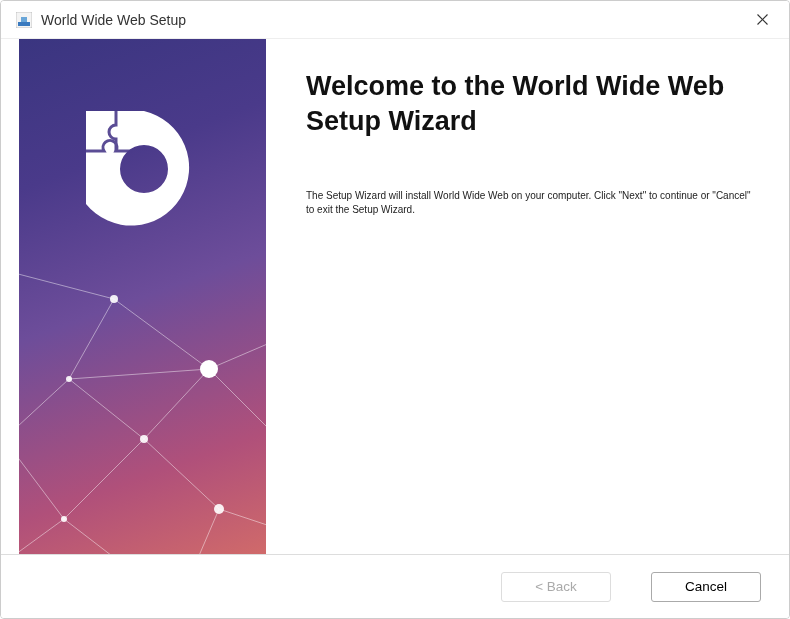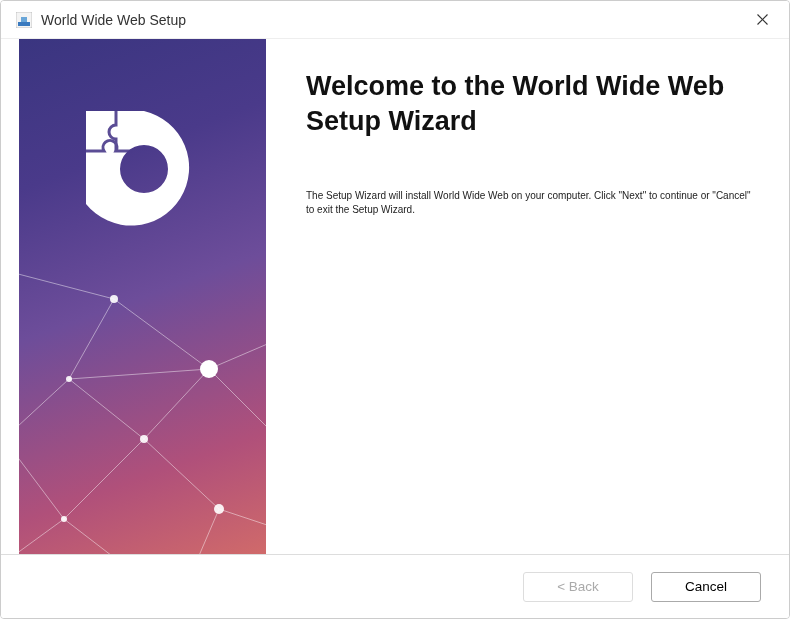--- a/index.html
+++ b/index.html
@@ -90,21 +90,21 @@
       font-size: 10px;
       color: #222;
       line-height: 1.4;
     }
     .footer {
       height: 64px;
       border-top: 1px solid #ddd;
       display: flex;
       align-items: center;
       justify-content: flex-end;
-      gap: 2px;
+      gap: 24px;
       padding: 0 28px;
       background: #fff;
     }
     .btn {
       min-width: 110px;
       height: 30px;
       font-size: 13.5px;
       background: #fff;
       border: 1px solid #aaa;
       border-radius: 3px;

